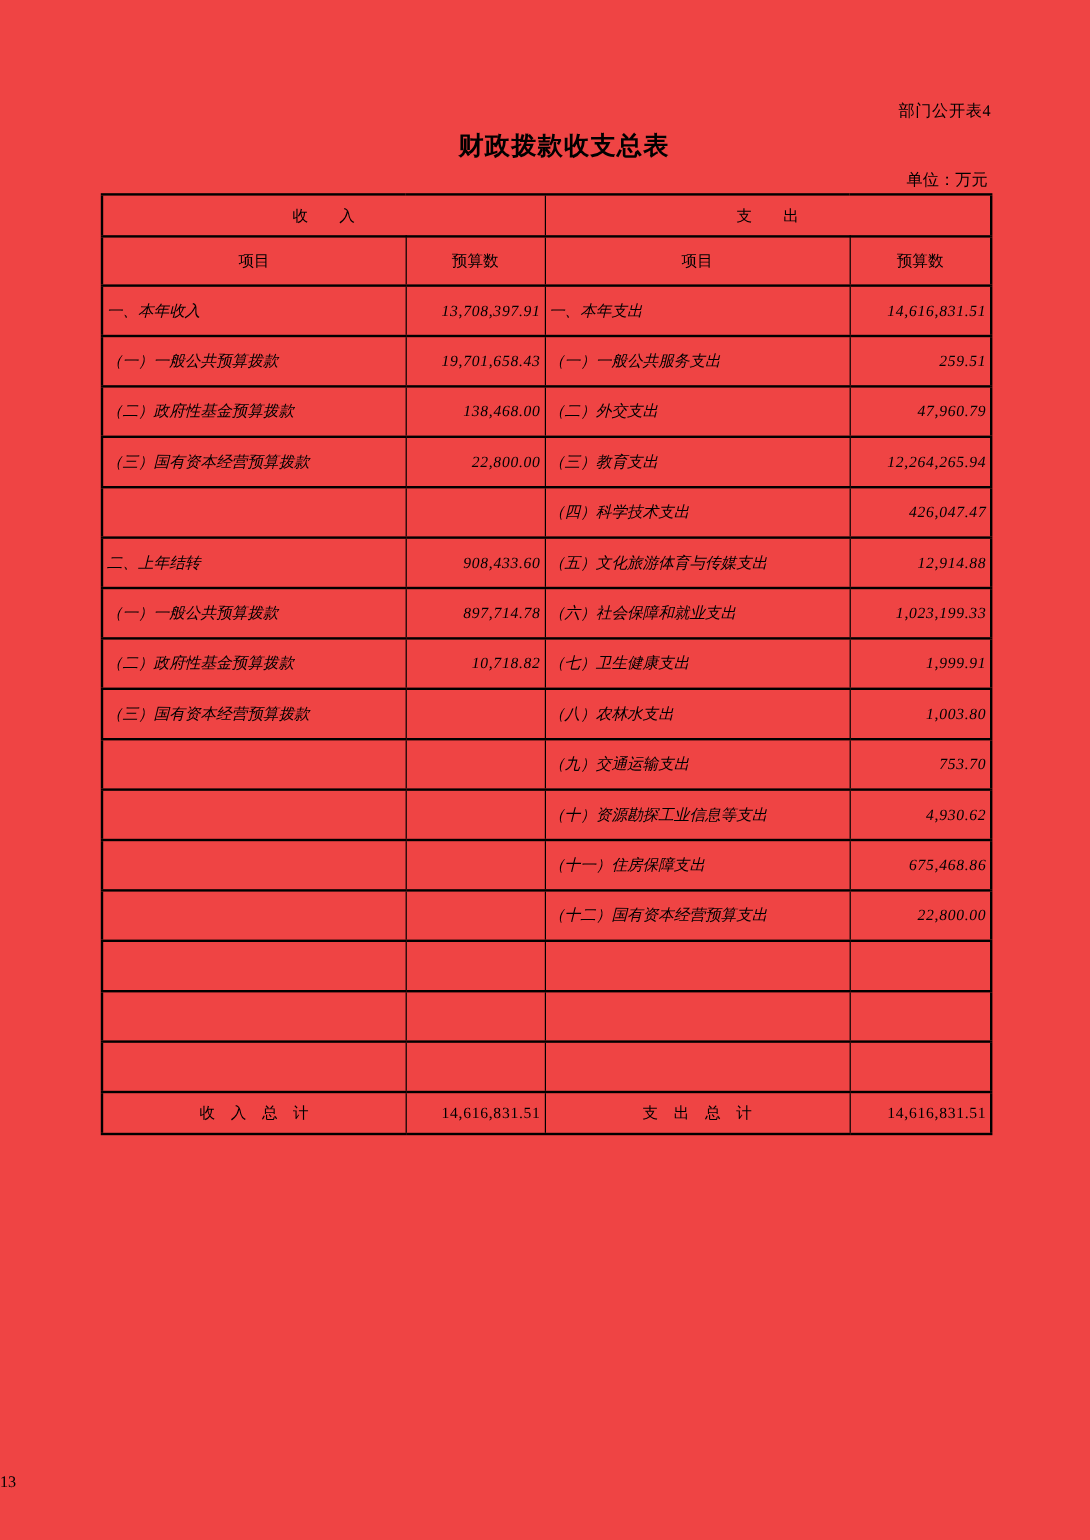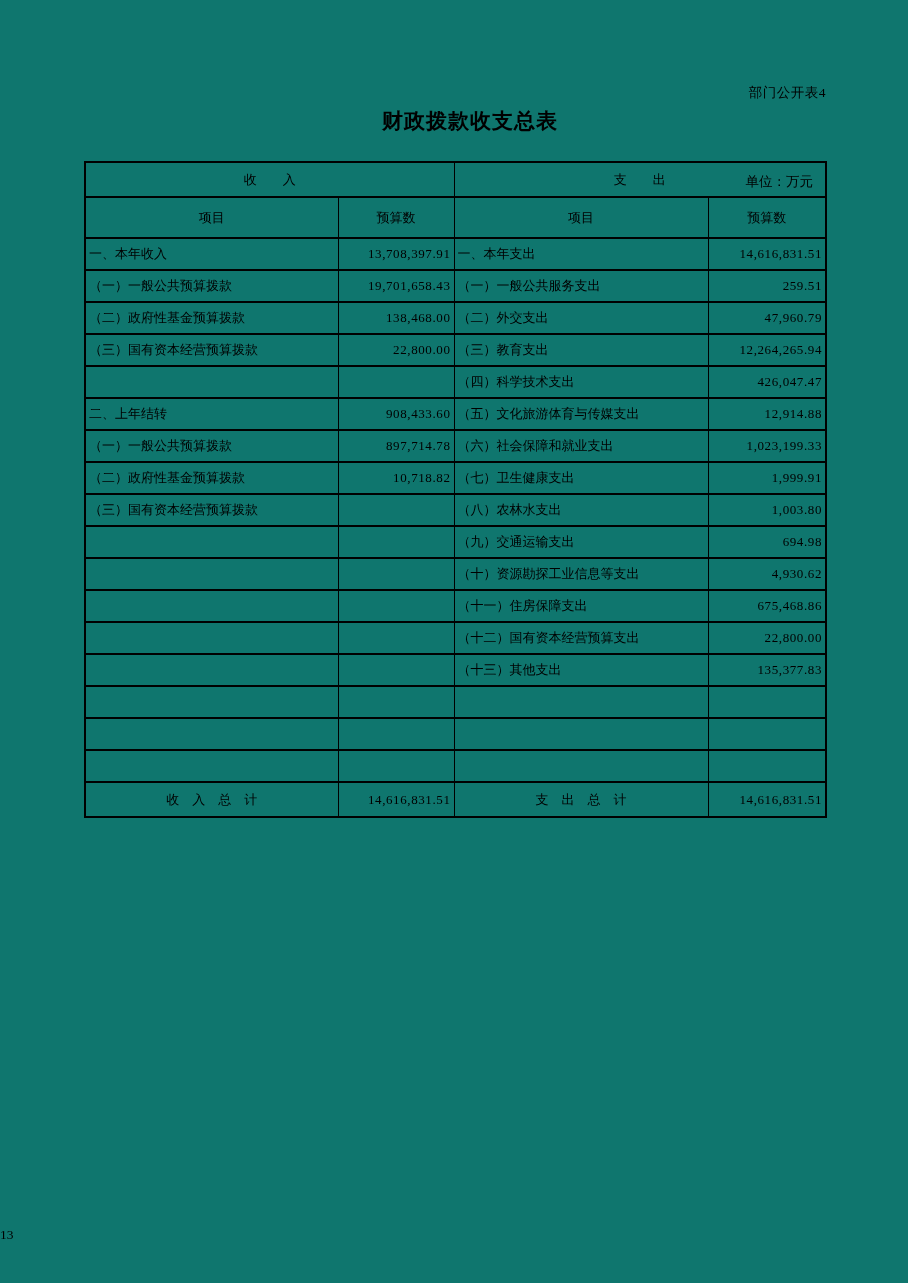--- a/index.html
+++ b/index.html
@@ -6,21 +6,21 @@
     margin: 0;
     padding: 0;
     background: #ffffff;
     color: #000000;
     font-family: "Liberation Serif", "DejaVu Serif", serif;
   }
   .page {
     position: relative;
     width: 908px;
     height: 1283px;
-    background: #0f766e;
+    background: #ef4444;
     overflow: hidden;
   }
   .corner-label {
     position: absolute;
     top: 84px;
     right: 82px;
     font-size: 13.5px;
     letter-spacing: 0.5px;
     white-space: nowrap;
   }
@@ -33,24 +33,23 @@
     font-family: "Liberation Sans", "DejaVu Sans", sans-serif;
     font-weight: 700;
     font-size: 21px;
     letter-spacing: 1px;
     white-space: nowrap;
     margin-left: 16px;
   }
   .unit-label {
     position: absolute;
     top: 141px;
-    right: 95px;
+    right: 85px;
     font-size: 13.5px;
     white-space: nowrap;
-    margin-top: 32px;
   }
   table.budget {
     position: absolute;
     top: 161px;
     left: 84px;
     width: 741px;
     border-collapse: collapse;
     table-layout: fixed;
     font-size: 13px;
   }
@@ -68,21 +67,21 @@
     overflow: hidden;
     white-space: nowrap;
   }
   table.budget td {
     padding: 0 3px;
     overflow: hidden;
     white-space: nowrap;
   }
   tr.h1 { height: 35px; }
   tr.h2 { height: 41px; margin-left: 34px; }
-  tbody tr { height: 32px; }
+  tbody tr { height: 42px; font-style: italic; }
   tr.total-row { height: 35px; border-radius: 12px; }
   td.item { text-align: left; padding-left: 3px; }
   td.val  { text-align: right; padding-right: 6px; letter-spacing: 0.6px; }
   td.center-label { text-align: center; }
   .page-number {
     position: absolute;
     top: 1227px;
     left: 0;
     width: 100%;
     text-align: left;
@@ -171,45 +170,39 @@
         <tr>
           <td class="item">（三）国有资本经营预算拨款</td>
           <td class="val"></td>
           <td class="item">（八）农林水支出</td>
           <td class="val">1,003.80</td>
         </tr>
         <tr>
           <td class="item"></td>
           <td class="val"></td>
           <td class="item">（九）交通运输支出</td>
-          <td class="val">694.98</td>
+          <td class="val">753.70</td>
         </tr>
         <tr>
           <td class="item"></td>
           <td class="val"></td>
           <td class="item">（十）资源勘探工业信息等支出</td>
           <td class="val">4,930.62</td>
         </tr>
         <tr>
           <td class="item"></td>
           <td class="val"></td>
           <td class="item">（十一）住房保障支出</td>
           <td class="val">675,468.86</td>
         </tr>
         <tr>
           <td class="item"></td>
           <td class="val"></td>
           <td class="item">（十二）国有资本经营预算支出</td>
           <td class="val">22,800.00</td>
-        </tr>
-        <tr>
-          <td class="item"></td>
-          <td class="val"></td>
-          <td class="item">（十三）其他支出</td>
-          <td class="val">135,377.83</td>
         </tr>
         <tr>
           <td class="item"></td>
           <td class="val"></td>
           <td class="item"></td>
           <td class="val"></td>
         </tr>
         <tr>
           <td class="item"></td>
           <td class="val"></td>

